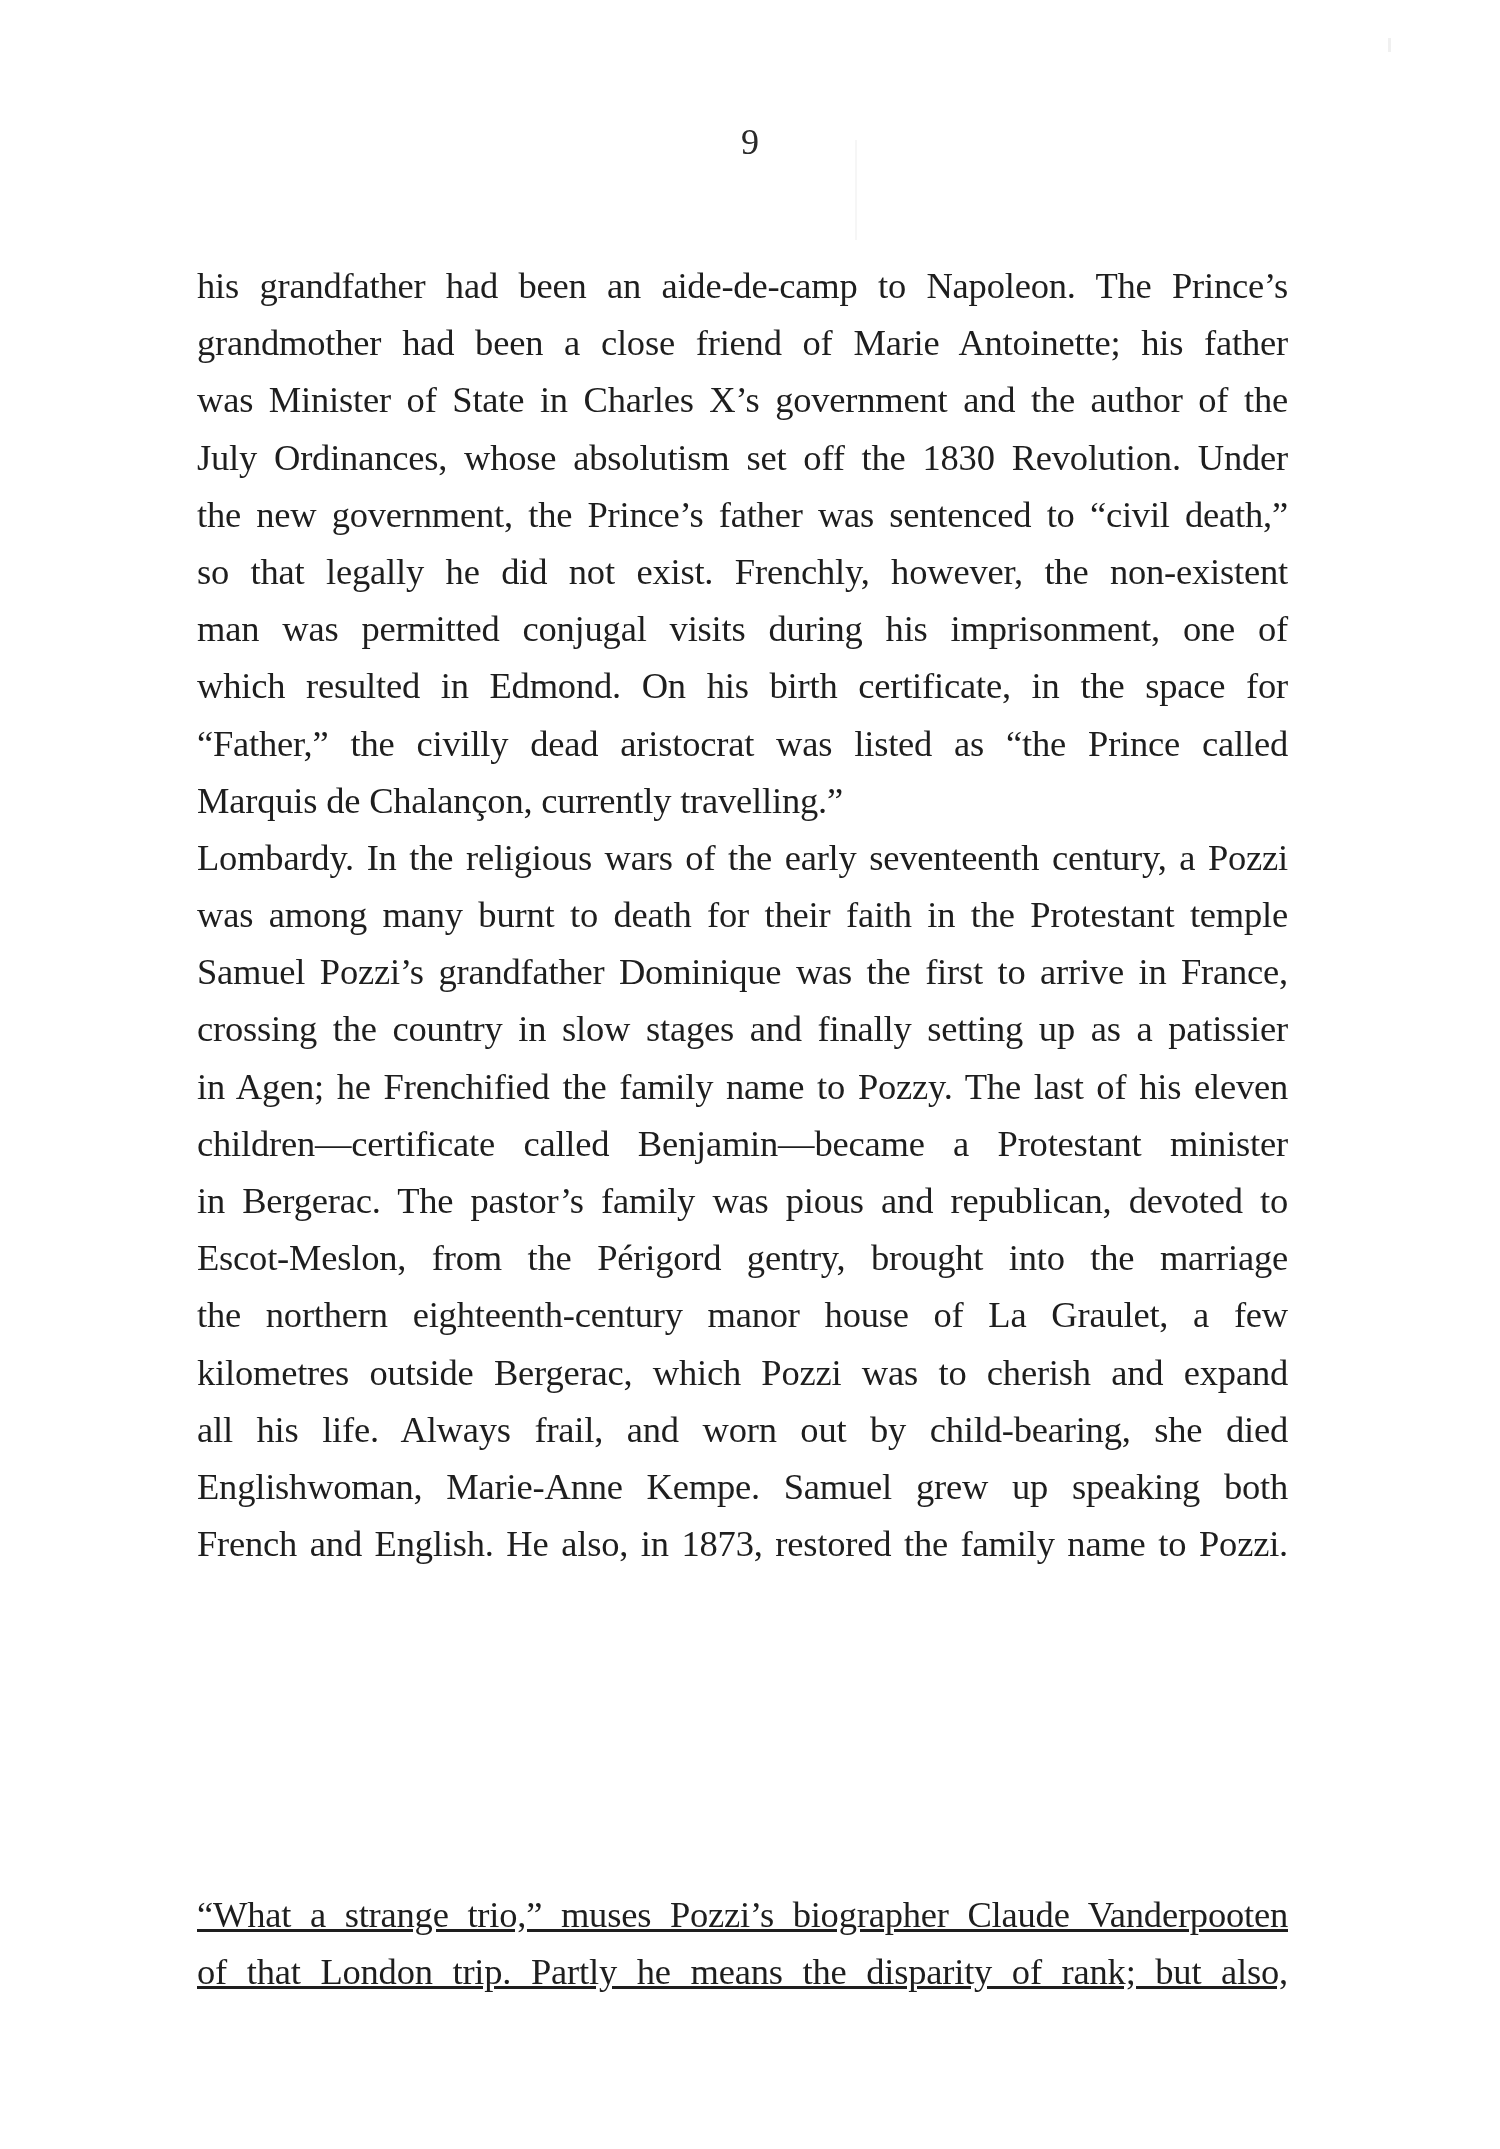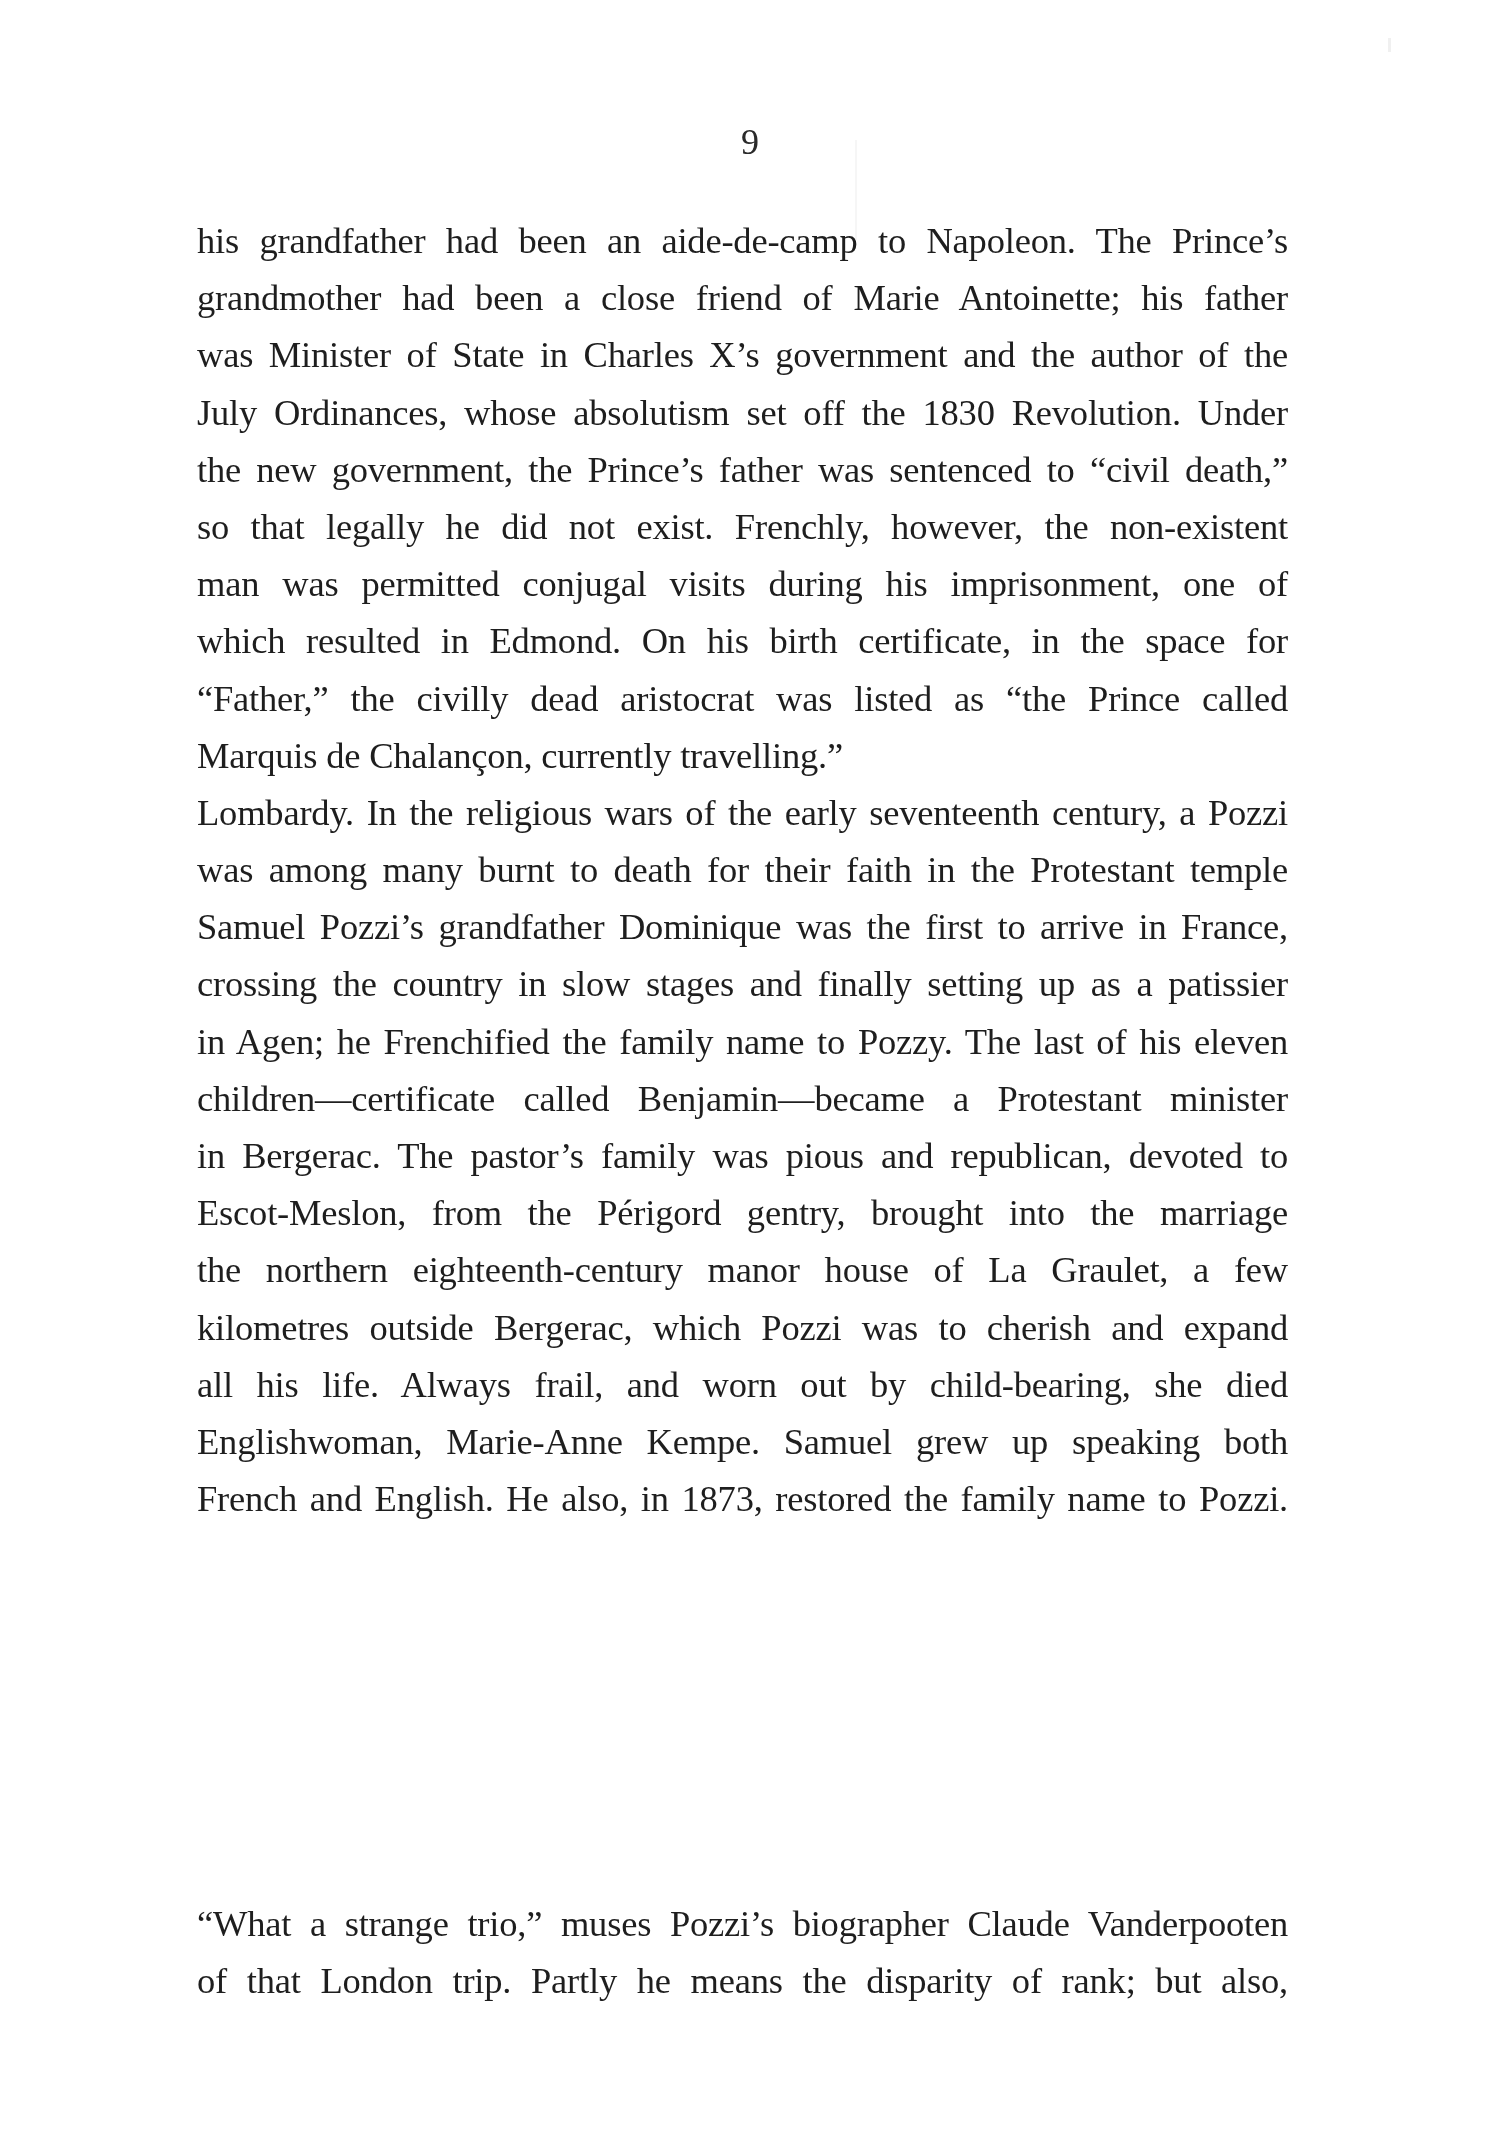--- a/index.html
+++ b/index.html
@@ -25,23 +25,24 @@
       line-height: 40px;
       color: #2a2a2a;
     }
     .text-block {
       position: absolute;
       left: 197px;
       width: 1091px;
       font-size: 36.5px;
       line-height: 57.2px;
       letter-spacing: -0.2px;
+      margin-top: 45px;
     }
     .text-block.block-1 { top: 212px; }
-    .text-block.block-2 { top: 1895px; }
+    .text-block.block-2 { top: 1841px; text-decoration: underline; }
     .line {
       display: block;
       white-space: nowrap;
       text-align: justify;
       text-align-last: justify;
       height: 57.2px;
     }
     .line.last {
       text-align-last: left;
     }

